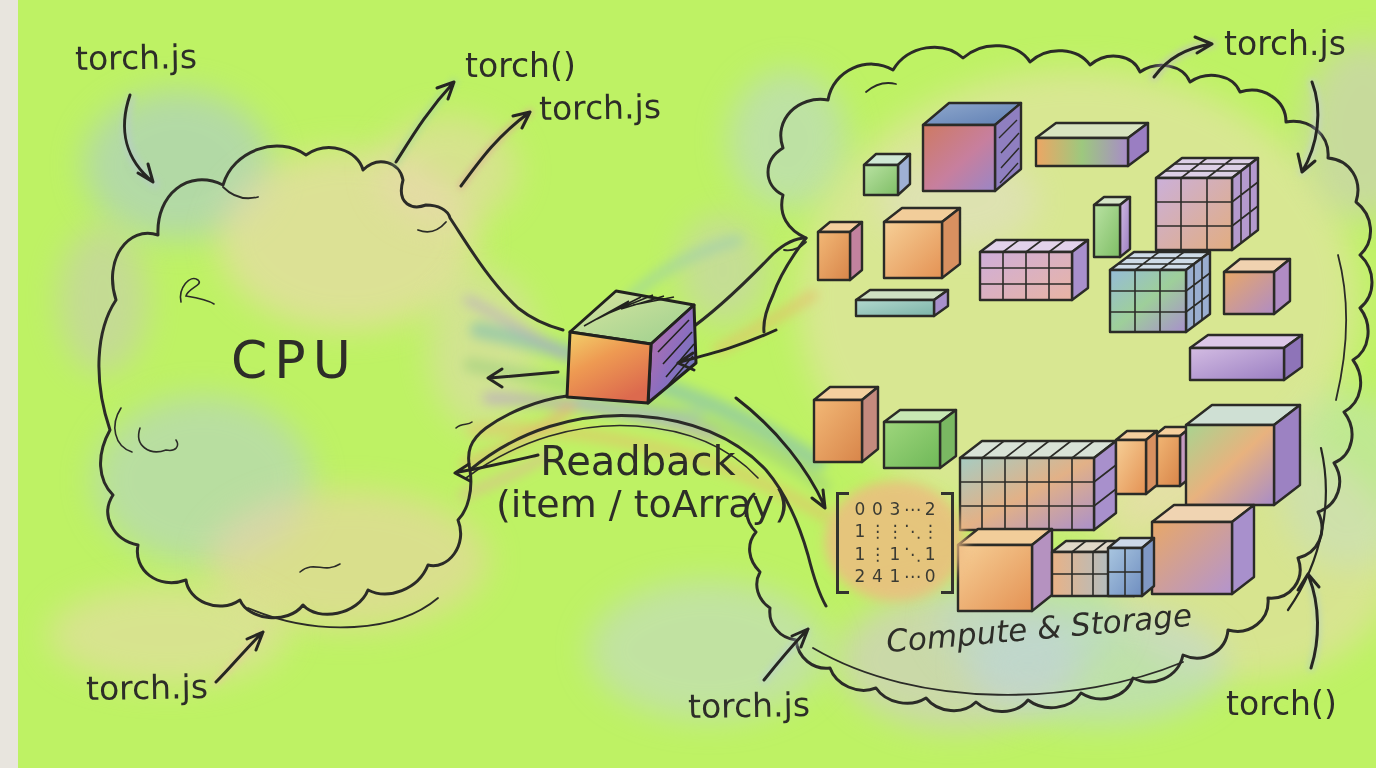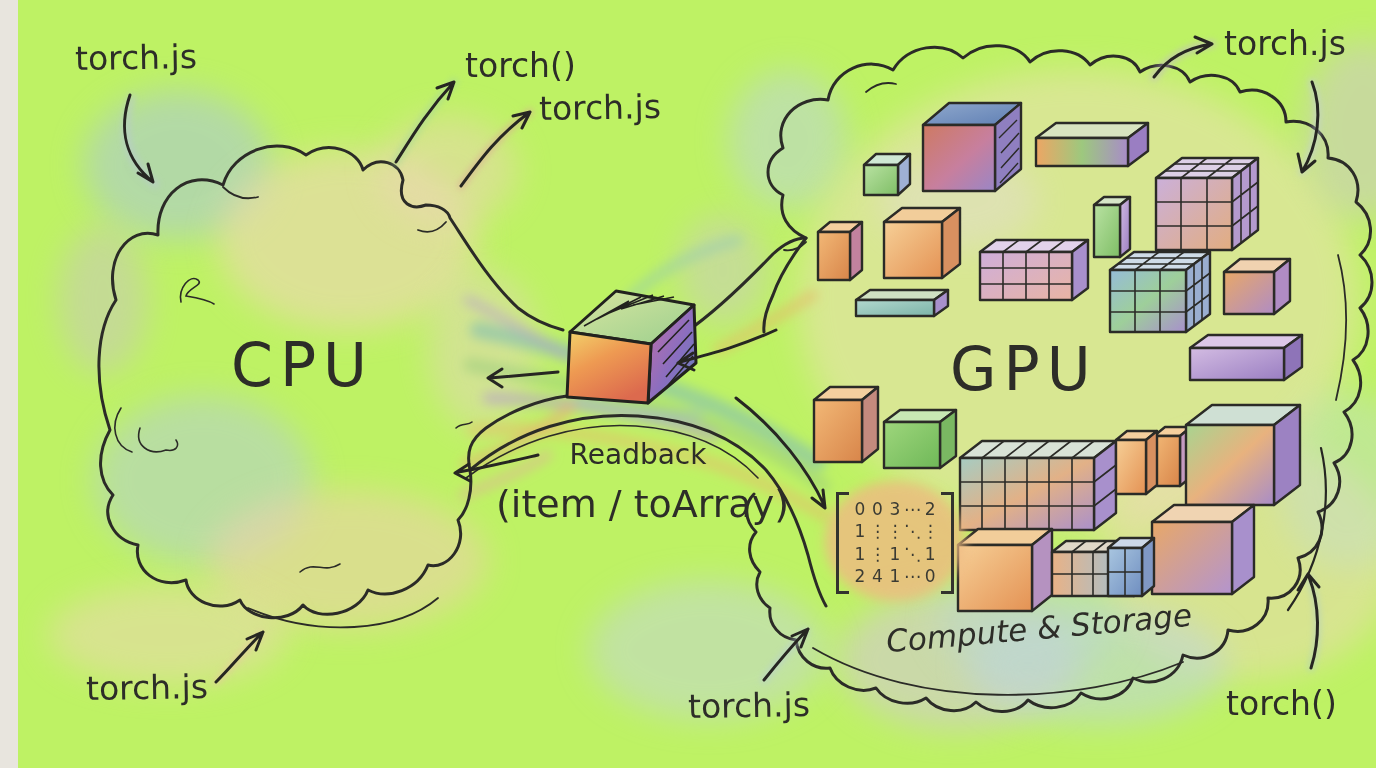--- a/index.html
+++ b/index.html
@@ -8,22 +8,22 @@
     background:#bef264;
     font-family:"DejaVu Sans", "Liberation Sans", sans-serif;
     margin-left:18px;
   }
   .stage svg{position:absolute;left:0;top:0;}
   .hand{
     position:absolute;color:#2d2d28;white-space:nowrap;
     font-family:"DejaVu Sans", "Liberation Sans", sans-serif;
   }
   .lbl-torch{font-size:33px;}
-  .lbl-big{font-size:60px;letter-spacing:7px;font-weight:400;}
-  .lbl-readback{left:498px;top:438px;width:244px;text-align:center;font-size:28px;white-space:nowrap;}
+  .lbl-big{font-size:52px;letter-spacing:7px;font-weight:400;}
+  .lbl-readback{left:498px;top:438px;width:244px;text-align:center;font-size:40px;white-space:nowrap;}
   .lbl-readback-sub{left:478px;top:482px;width:284px;text-align:center;font-size:38px;}
   .lbl-compute{left:856px;top:610px;width:330px;text-align:center;font-size:31px;font-style:italic;transform:rotate(-5deg);}
   
   .matrix{
     position:absolute;left:818px;top:492px;width:118px;height:102px;
     display:flex;align-items:stretch;color:#3b3b33;
   }
   .brak{width:10px;}
   .brak.l{border-left:3px solid #33332e;border-top:3px solid #33332e;border-bottom:3px solid #33332e;}
   .brak.r{border-right:3px solid #33332e;border-top:3px solid #33332e;border-bottom:3px solid #33332e;}
@@ -385,21 +385,20 @@
       </g>
     </g>
   </svg>
 
   <div class="hand lbl-torch" style="left:57px;top:38px;transform:rotate(-1deg);">torch.js</div>
   <div class="hand lbl-torch" style="left:447px;top:46px;">torch()</div>
   <div class="hand lbl-torch" style="left:521px;top:88px;transform:rotate(-1deg);">torch.js</div>
   <div class="hand lbl-torch" style="left:1206px;top:24px;">torch.js</div>
 
   <div class="hand lbl-big" style="left:213px;top:330px;">CPU</div>
-  <div class="hand lbl-big" style="left:932px;top:334px;">GPU</div>
 
   <div class="hand lbl-readback">Readback</div>
   <div class="hand lbl-readback-sub">(item / toArray)</div>
 
   <div class="hand lbl-compute">Compute &amp; Storage</div>
 
   <div class="hand lbl-torch" style="left:68px;top:668px;transform:rotate(-1deg);">torch.js</div>
   <div class="hand lbl-torch" style="left:670px;top:686px;transform:rotate(-1deg);">torch.js</div>
   <div class="hand lbl-torch" style="left:1208px;top:684px;">torch()</div>
 

